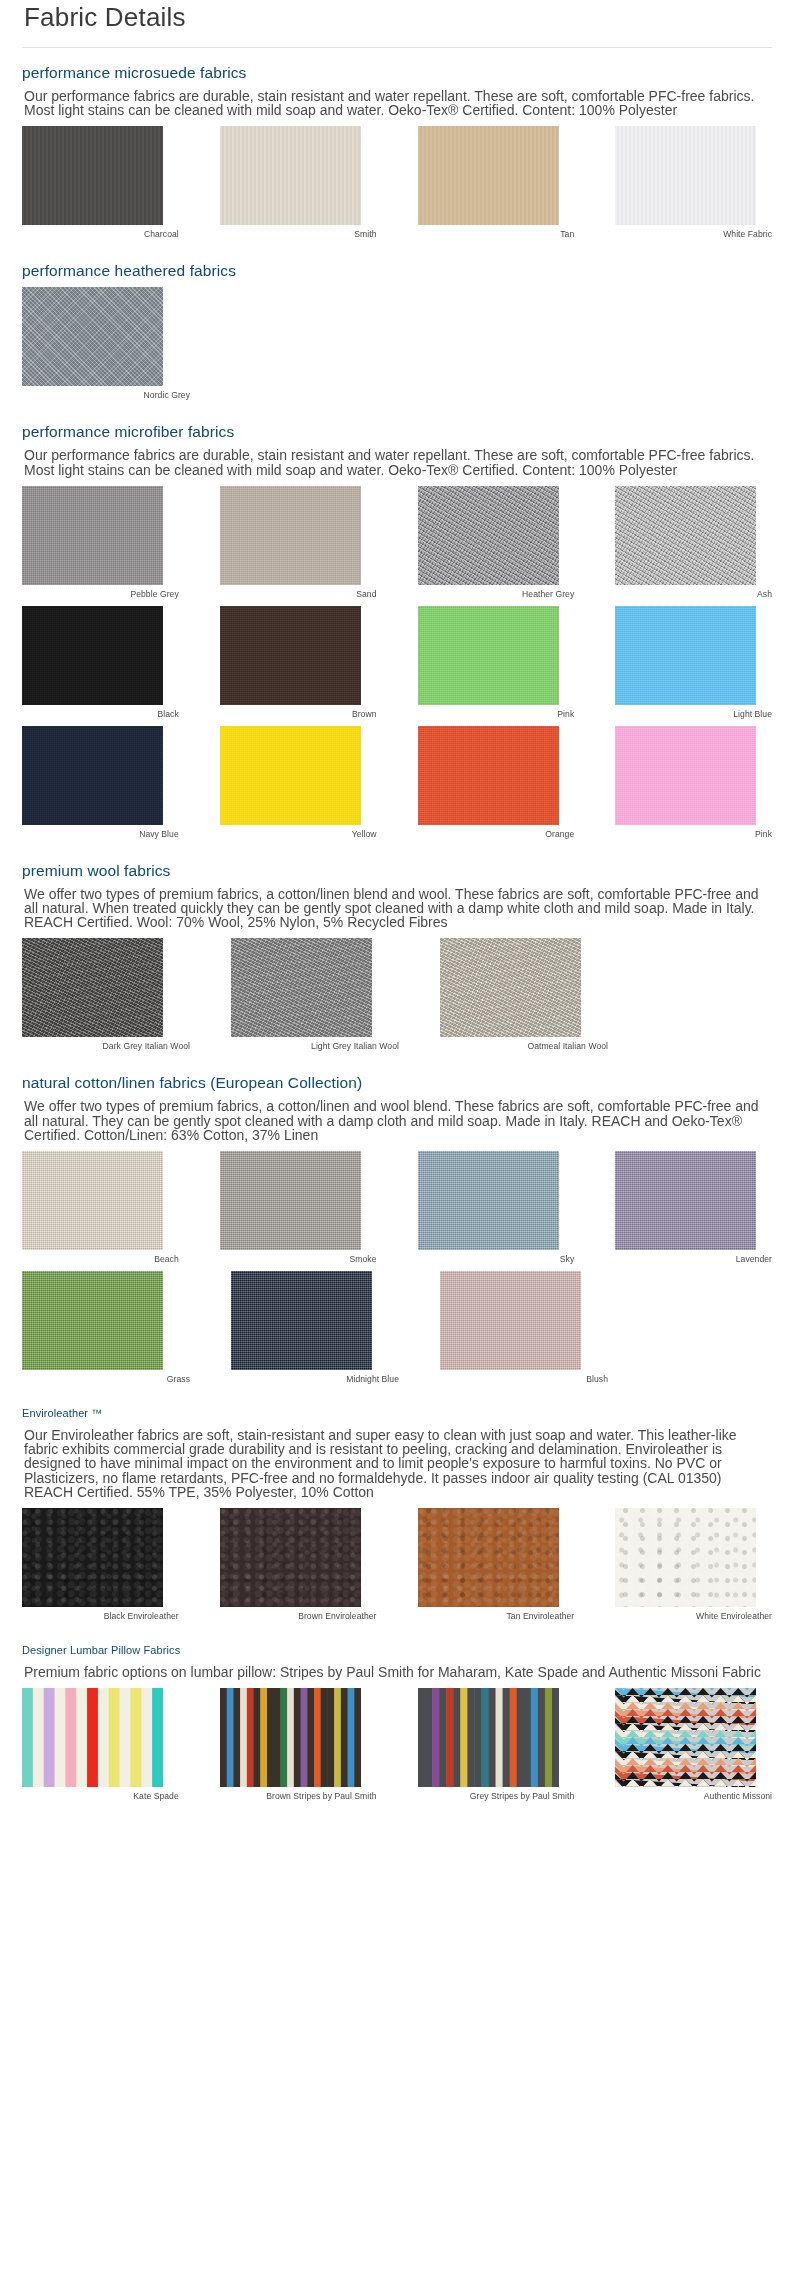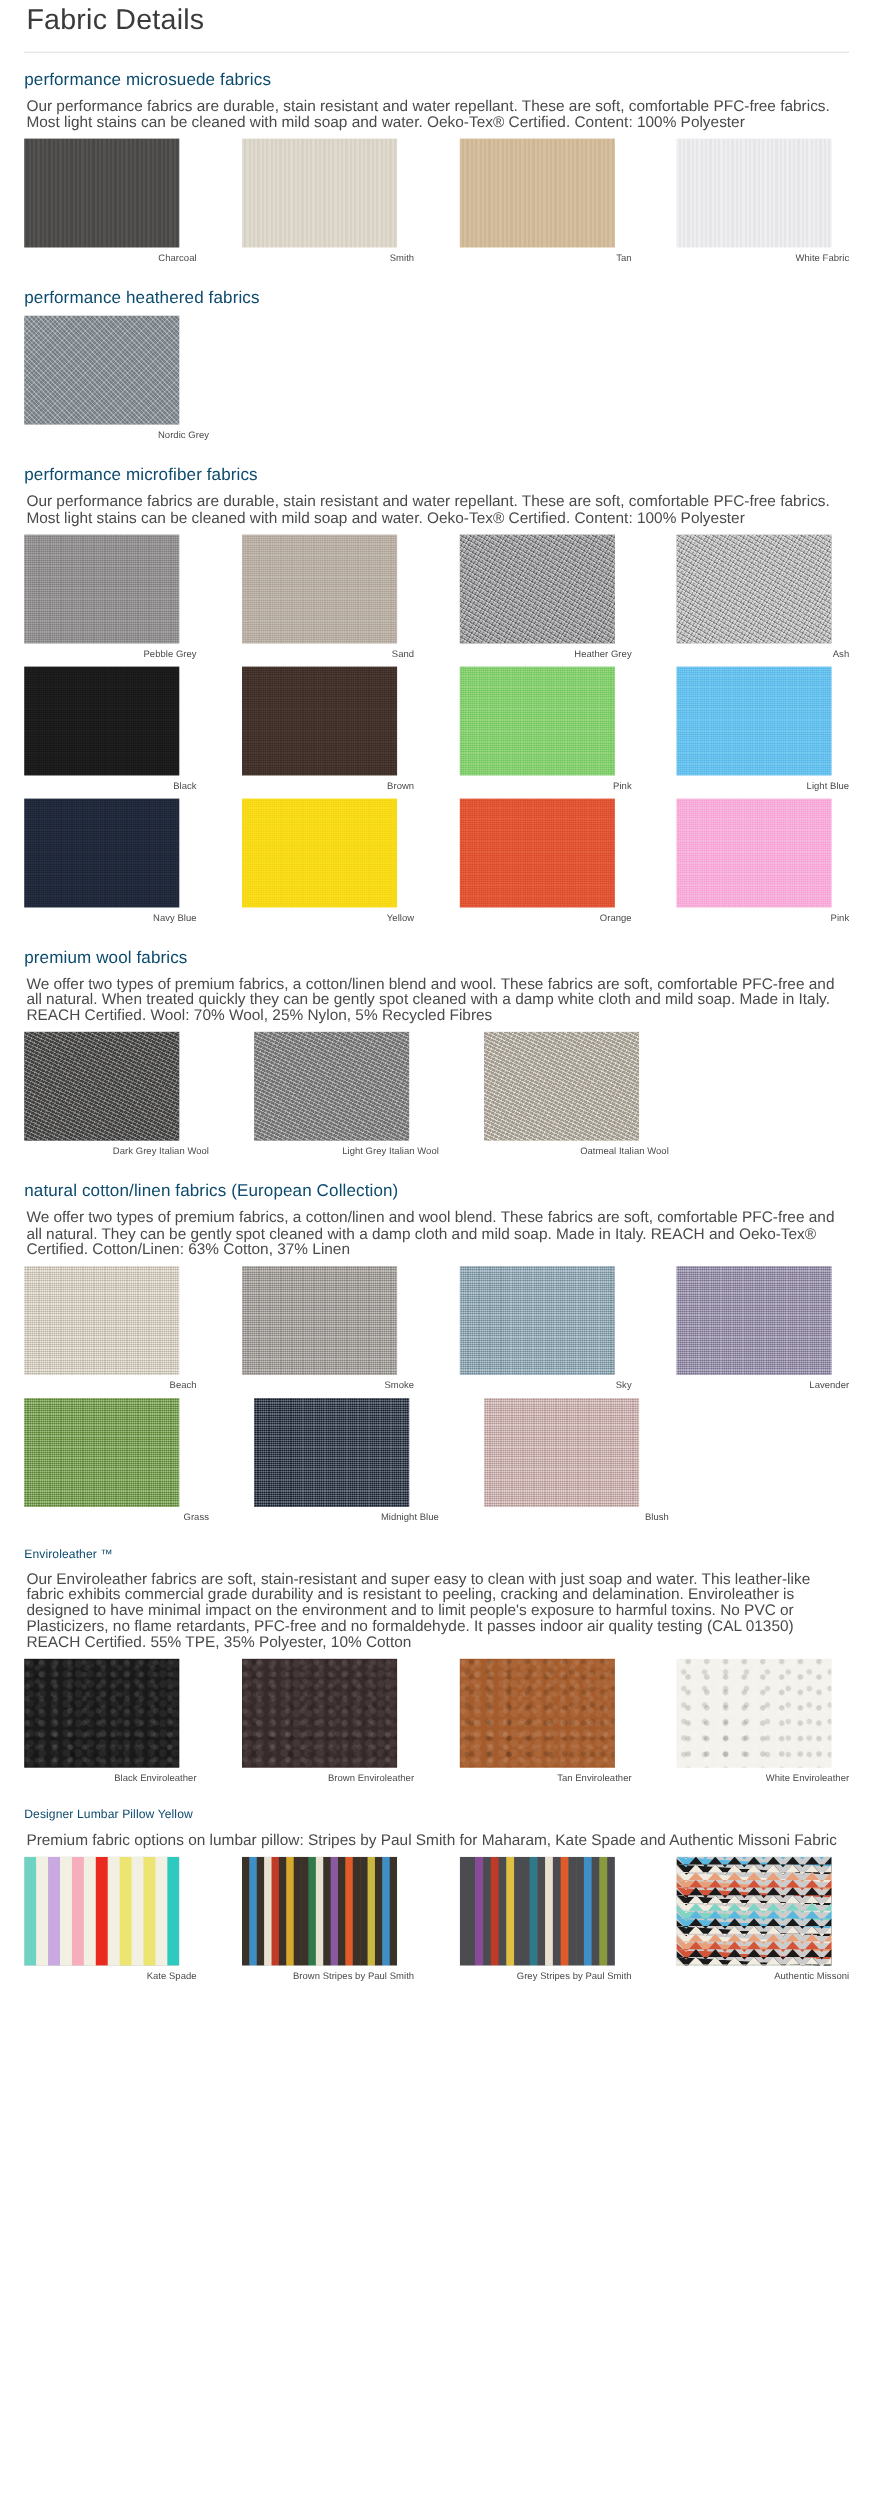--- a/index.html
+++ b/index.html
@@ -302,21 +302,21 @@
             <div class="swatch tex-leather" style="background-color: rgb(165, 92, 44);"></div>
             <div class="swatch-label">Tan Enviroleather</div>
           </div>
           <div class="swatch-cell">
             <div class="swatch tex-leather" style="background-color: rgb(244, 242, 236);"></div>
             <div class="swatch-label">White Enviroleather</div>
           </div>
         </div>
       </div>
       <div class="section">
-        <h2 class="section-title big">Designer Lumbar Pillow Yellow</h2>
+        <h2 class="section-title big">Designer Lumbar Pillow Fabrics</h2>
         <p class="section-desc">Premium fabric options on lumbar pillow: Stripes by Paul Smith for Maharam, Kate Spade and Authentic Missoni Fabric</p>
         <div class="swatch-row">
           <div class="swatch-cell">
             <div class="swatch">
               <svg viewBox="0 0 141 99" preserveAspectRatio="none">
                 <rect x="0" y="0" width="11.246153846153847" height="99" fill="#6fd3c4"></rect>
                 <rect x="10.846153846153847" y="0" width="11.246153846153847" height="99" fill="#f2f0e2"></rect>
                 <rect x="21.692307692307693" y="0" width="11.246153846153847" height="99" fill="#c9a9e0"></rect>
                 <rect x="32.53846153846154" y="0" width="11.246153846153847" height="99" fill="#f2f0e2"></rect>
                 <rect x="43.38461538461539" y="0" width="11.246153846153847" height="99" fill="#f6aebe"></rect>

